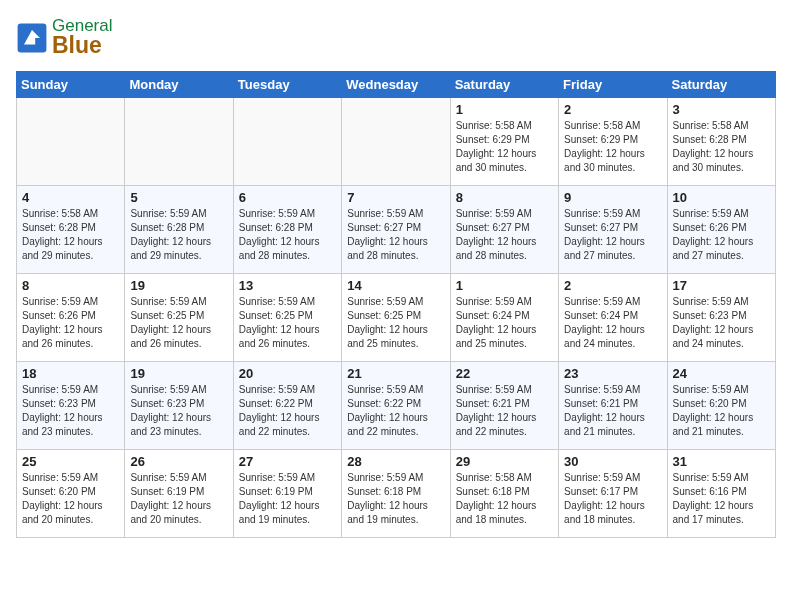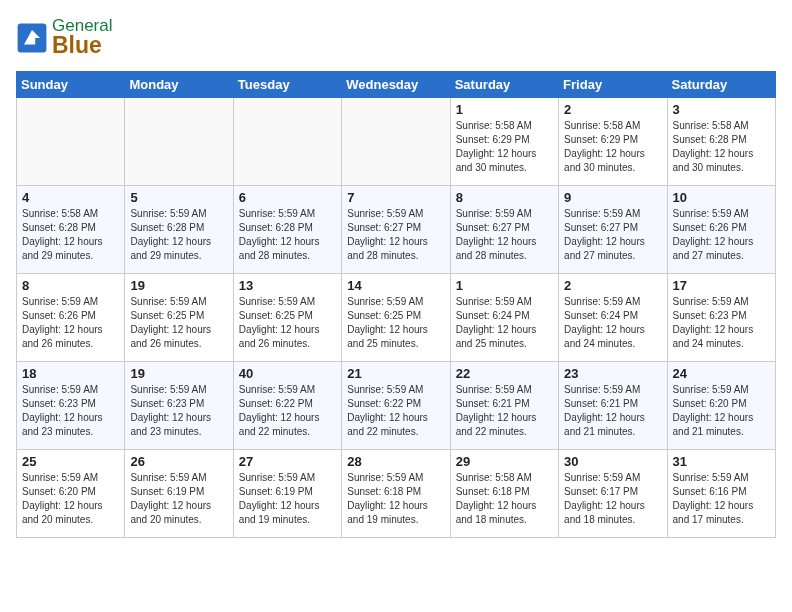--- a/index.html
+++ b/index.html
@@ -248,21 +248,21 @@
 and 23 minutes.</div>
         </td>
         <td>
           <div class="day-number">19</div>
           <div class="day-info" style="white-space: pre-line;">Sunrise: 5:59 AM
 Sunset: 6:23 PM
 Daylight: 12 hours
 and 23 minutes.</div>
         </td>
         <td>
-          <div class="day-number">40</div>
+          <div class="day-number">20</div>
           <div class="day-info" style="white-space: pre-line;">Sunrise: 5:59 AM
 Sunset: 6:22 PM
 Daylight: 12 hours
 and 22 minutes.</div>
         </td>
         <td>
           <div class="day-number">21</div>
           <div class="day-info" style="white-space: pre-line;">Sunrise: 5:59 AM
 Sunset: 6:22 PM
 Daylight: 12 hours

